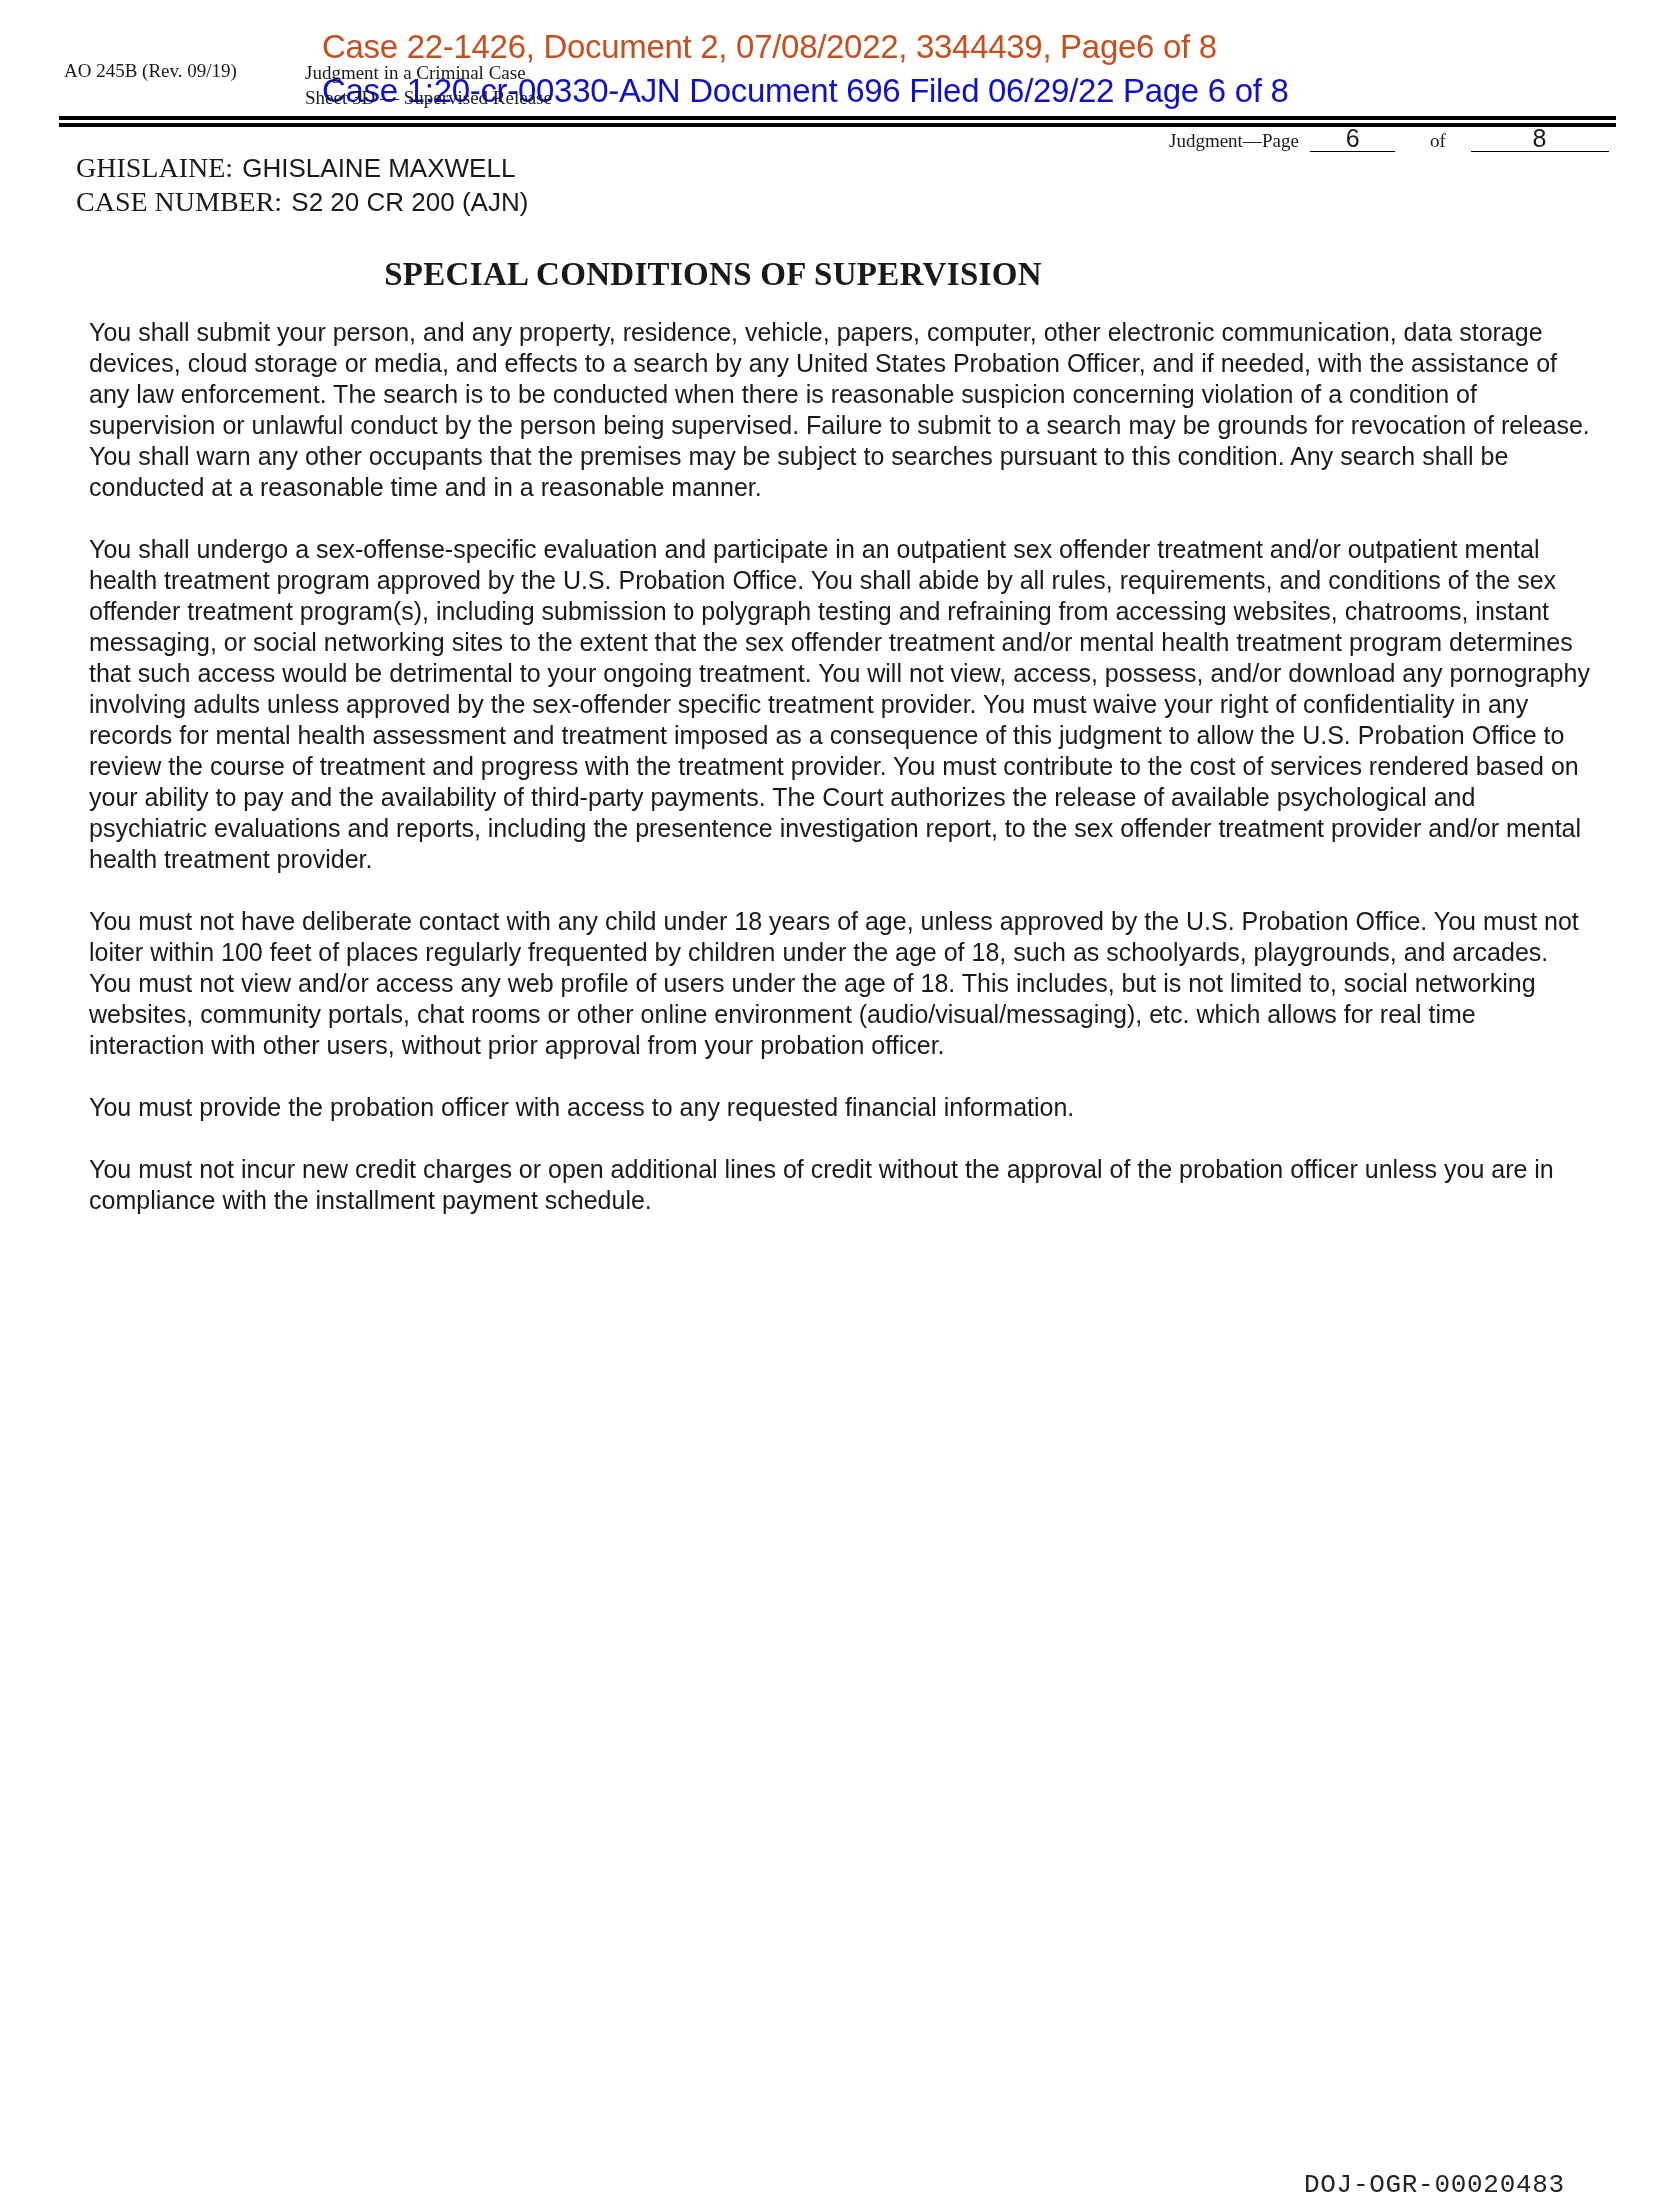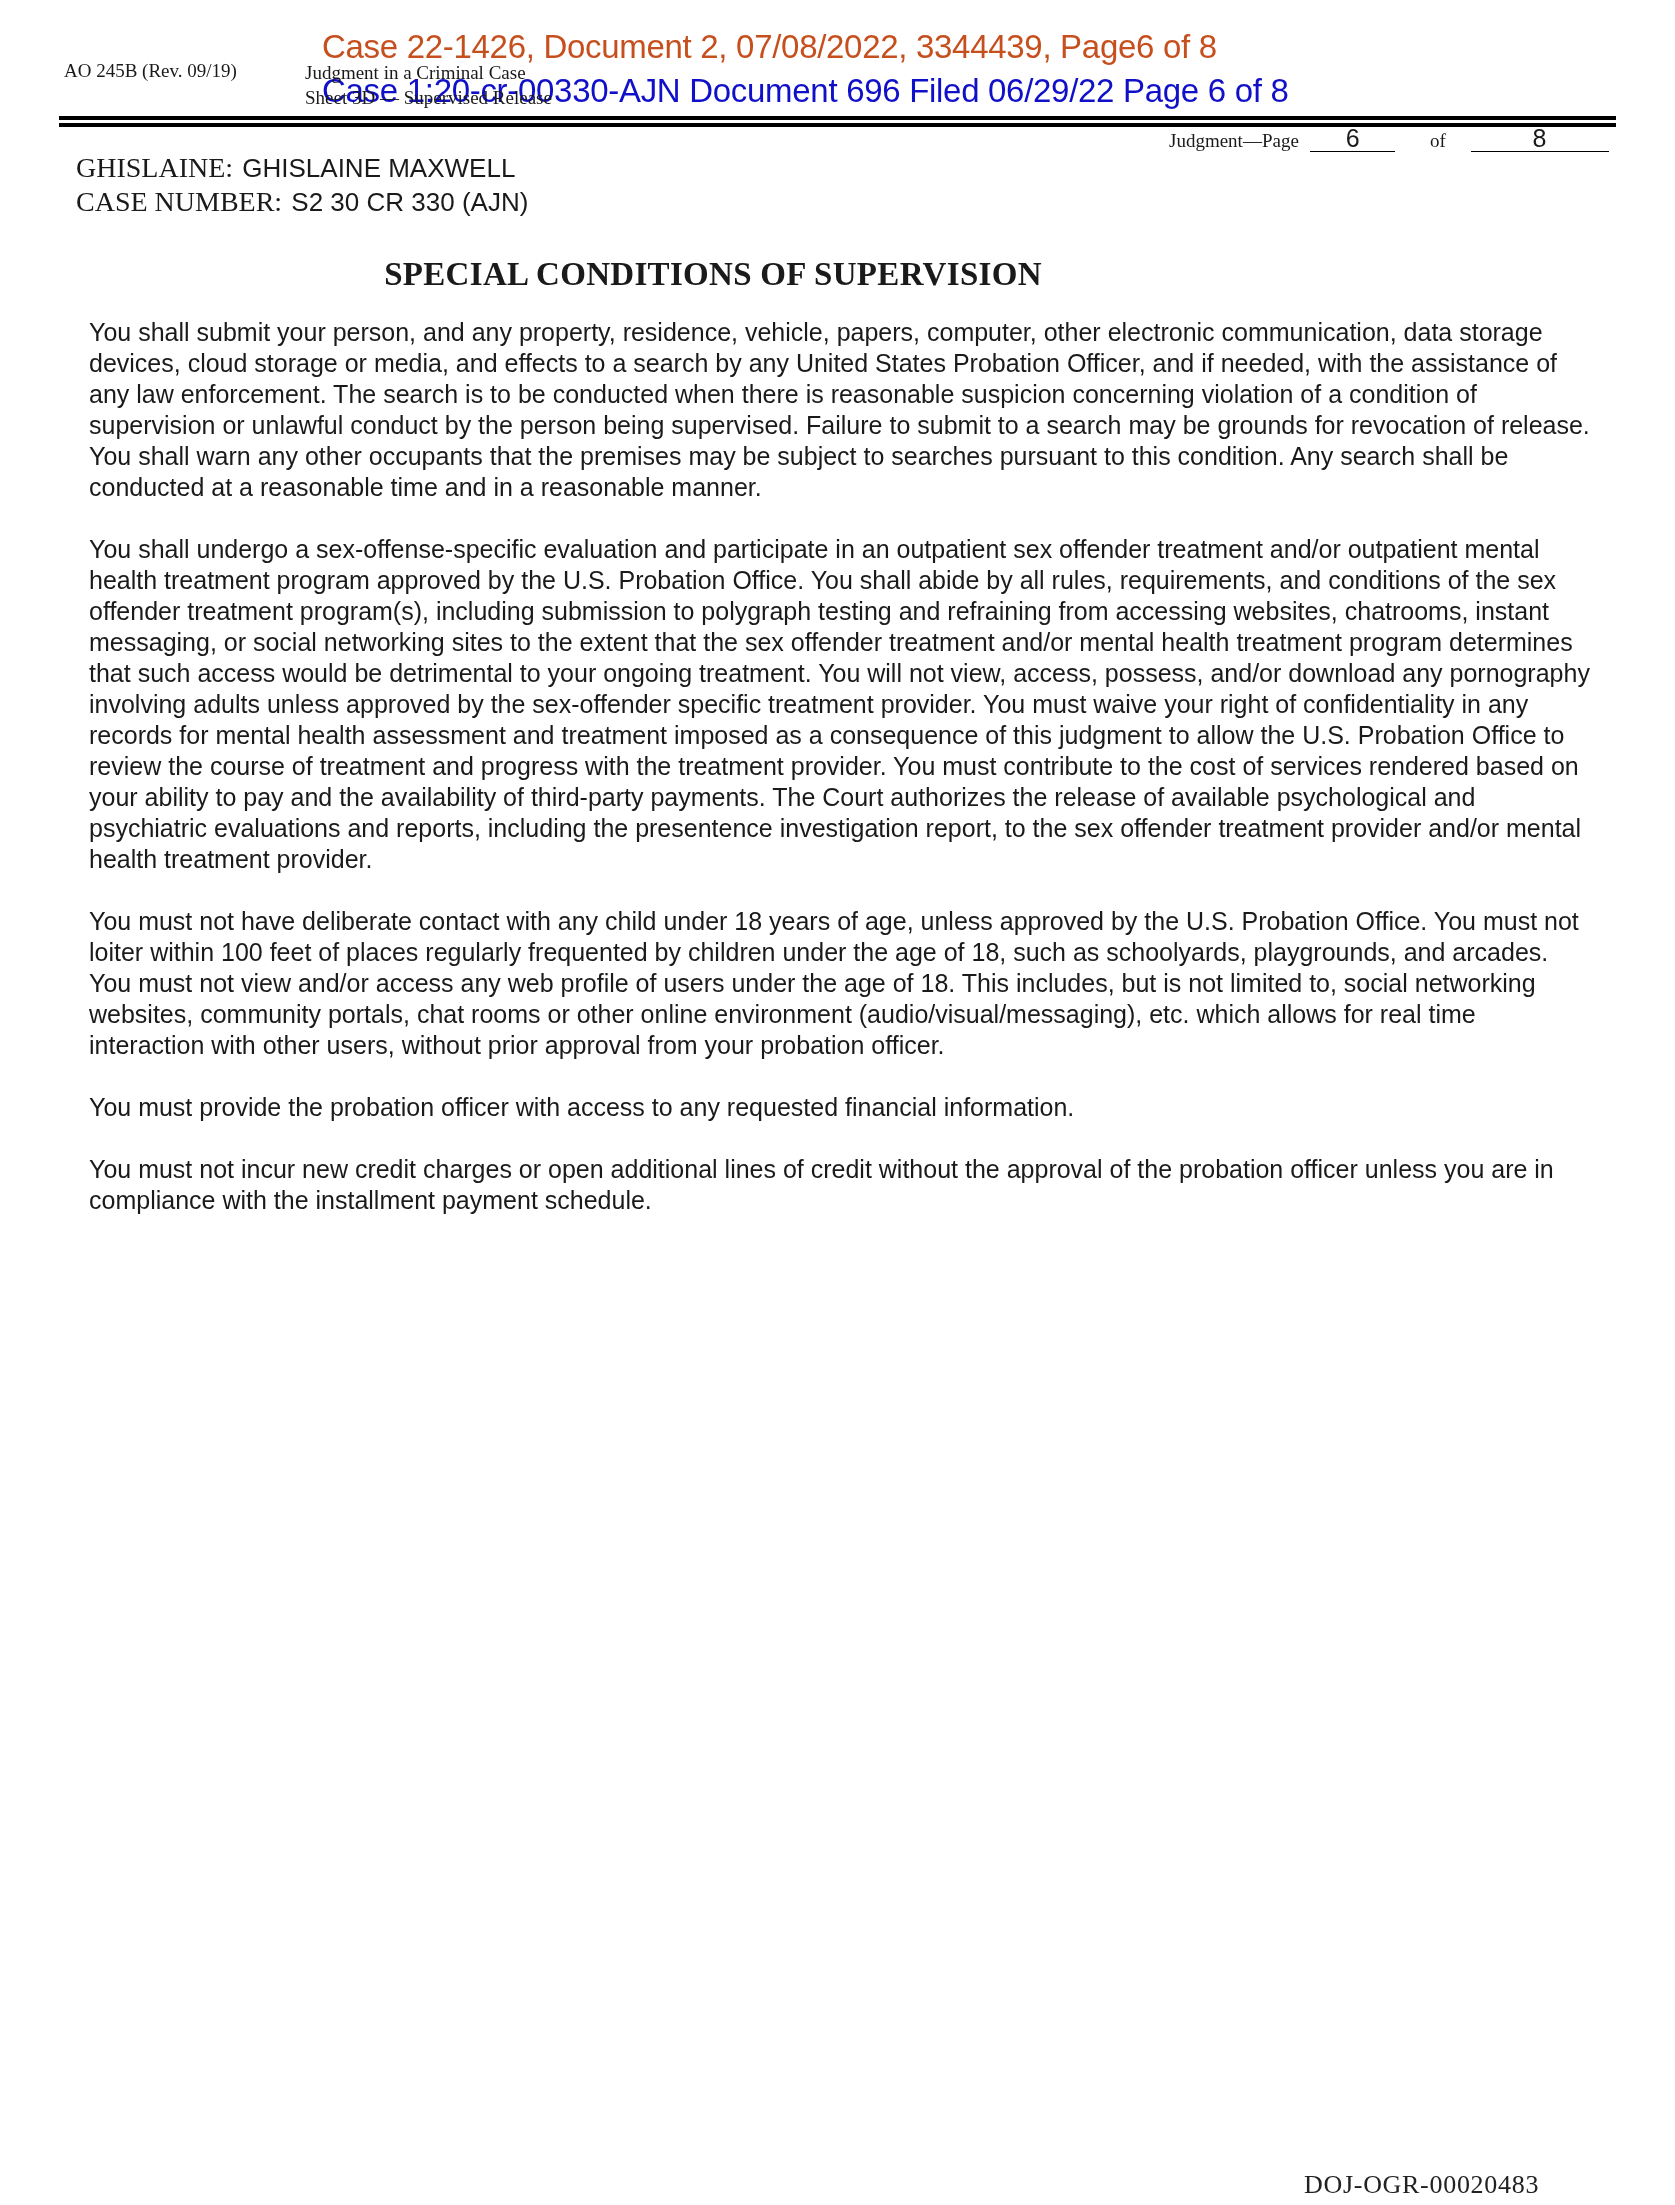--- a/index.html
+++ b/index.html
@@ -1,19 +1,19 @@
 <!DOCTYPE html>
 <html style="font-size:10.5px"><head>
 <meta charset="utf-8">
 <style>
   html, body { margin: 0; padding: 0; background: #ffffff; }
   body { width: 1675px; height: 2205px; position: relative; overflow: hidden; color: #1a1a1a; }
   .serif { font-family: "Liberation Serif", "DejaVu Serif", serif; }
   .sans { font-family: "Liberation Sans", "DejaVu Sans", sans-serif; }
-  .mono { font-family: Liberation Serif, serif; }
+  .mono { font-family: Liberation Mono, monospace; }
 
   .stamp { position: absolute; left: 322px; top: 28px; font-size: 33px; white-space: nowrap; letter-spacing: -0.3px; }
   .stamp.blue { color: #1010c8; margin-top: 44px; }
   .stamp.red { color: #c2410c; opacity: 0.92; }
 
   .form-id { position: absolute; left: 64px; top: 60px; font-size: 19px; }
   .form-title { position: absolute; left: 305px; top: 60px; font-size: 19px; line-height: 25px; }
 
   .rule { position: absolute; left: 59px; width: 1557px; background: #000; }
   .rule.r1 { top: 116px; height: 4px; }
@@ -60,21 +60,21 @@
     <span class="lbl">Judgment—Page</span>
     <span class="blank b1">6</span>
     <span class="of">of</span>
     <span class="blank b2">8</span>
   </div>
 
   <div class="field defendant">
     <span class="label">GHISLAINE:</span><span class="value">GHISLAINE MAXWELL</span>
   </div>
   <div class="field casenum">
-    <span class="label">CASE NUMBER:</span><span class="value">S2 30 CR 330 (AJN)</span>
+    <span class="label">CASE NUMBER:</span><span class="value">S2 20 CR 200 (AJN)</span>
   </div>
 
   <div class="title serif">SPECIAL CONDITIONS OF SUPERVISION</div>
 
   <div class="conditions sans">
     <p>You shall submit your person, and any property, residence, vehicle, papers, computer, other electronic communication, data storage devices, cloud storage or media, and effects to a search by any United States Probation Officer, and if needed, with the assistance of any law enforcement. The search is to be conducted when there is reasonable suspicion concerning violation of a condition of supervision or unlawful conduct by the person being supervised. Failure to submit to a search may be grounds for revocation of release. You shall warn any other occupants that the premises may be subject to searches pursuant to this condition. Any search shall be conducted at a reasonable time and in a reasonable manner.</p>
     <p>You shall undergo a sex-offense-specific evaluation and participate in an outpatient sex offender treatment and/or outpatient mental health treatment program approved by the U.S. Probation Office. You shall abide by all rules, requirements, and conditions of the sex offender treatment program(s), including submission to polygraph testing and refraining from accessing websites, chatrooms, instant messaging, or social networking sites to the extent that the sex offender treatment and/or mental health treatment program determines that such access would be detrimental to your ongoing treatment. You will not view, access, possess, and/or download any pornography involving adults unless approved by the sex-offender specific treatment provider. You must waive your right of confidentiality in any records for mental health assessment and treatment imposed as a consequence of this judgment to allow the U.S. Probation Office to review the course of treatment and progress with the treatment provider. You must contribute to the cost of services rendered based on your ability to pay and the availability of third-party payments. The Court authorizes the release of available psychological and psychiatric evaluations and reports, including the presentence investigation report, to the sex offender treatment provider and/or mental health treatment provider.</p>
     <p>You must not have deliberate contact with any child under 18 years of age, unless approved by the U.S. Probation Office. You must not loiter within 100 feet of places regularly frequented by children under the age of 18, such as schoolyards, playgrounds, and arcades. You must not view and/or access any web profile of users under the age of 18. This includes, but is not limited to, social networking websites, community portals, chat rooms or other online environment (audio/visual/messaging), etc. which allows for real time interaction with other users, without prior approval from your probation officer.</p>
     <p>You must provide the probation officer with access to any requested financial information.</p>
     <p>You must not incur new credit charges or open additional lines of credit without the approval of the probation officer unless you are in compliance with the installment payment schedule.</p>

